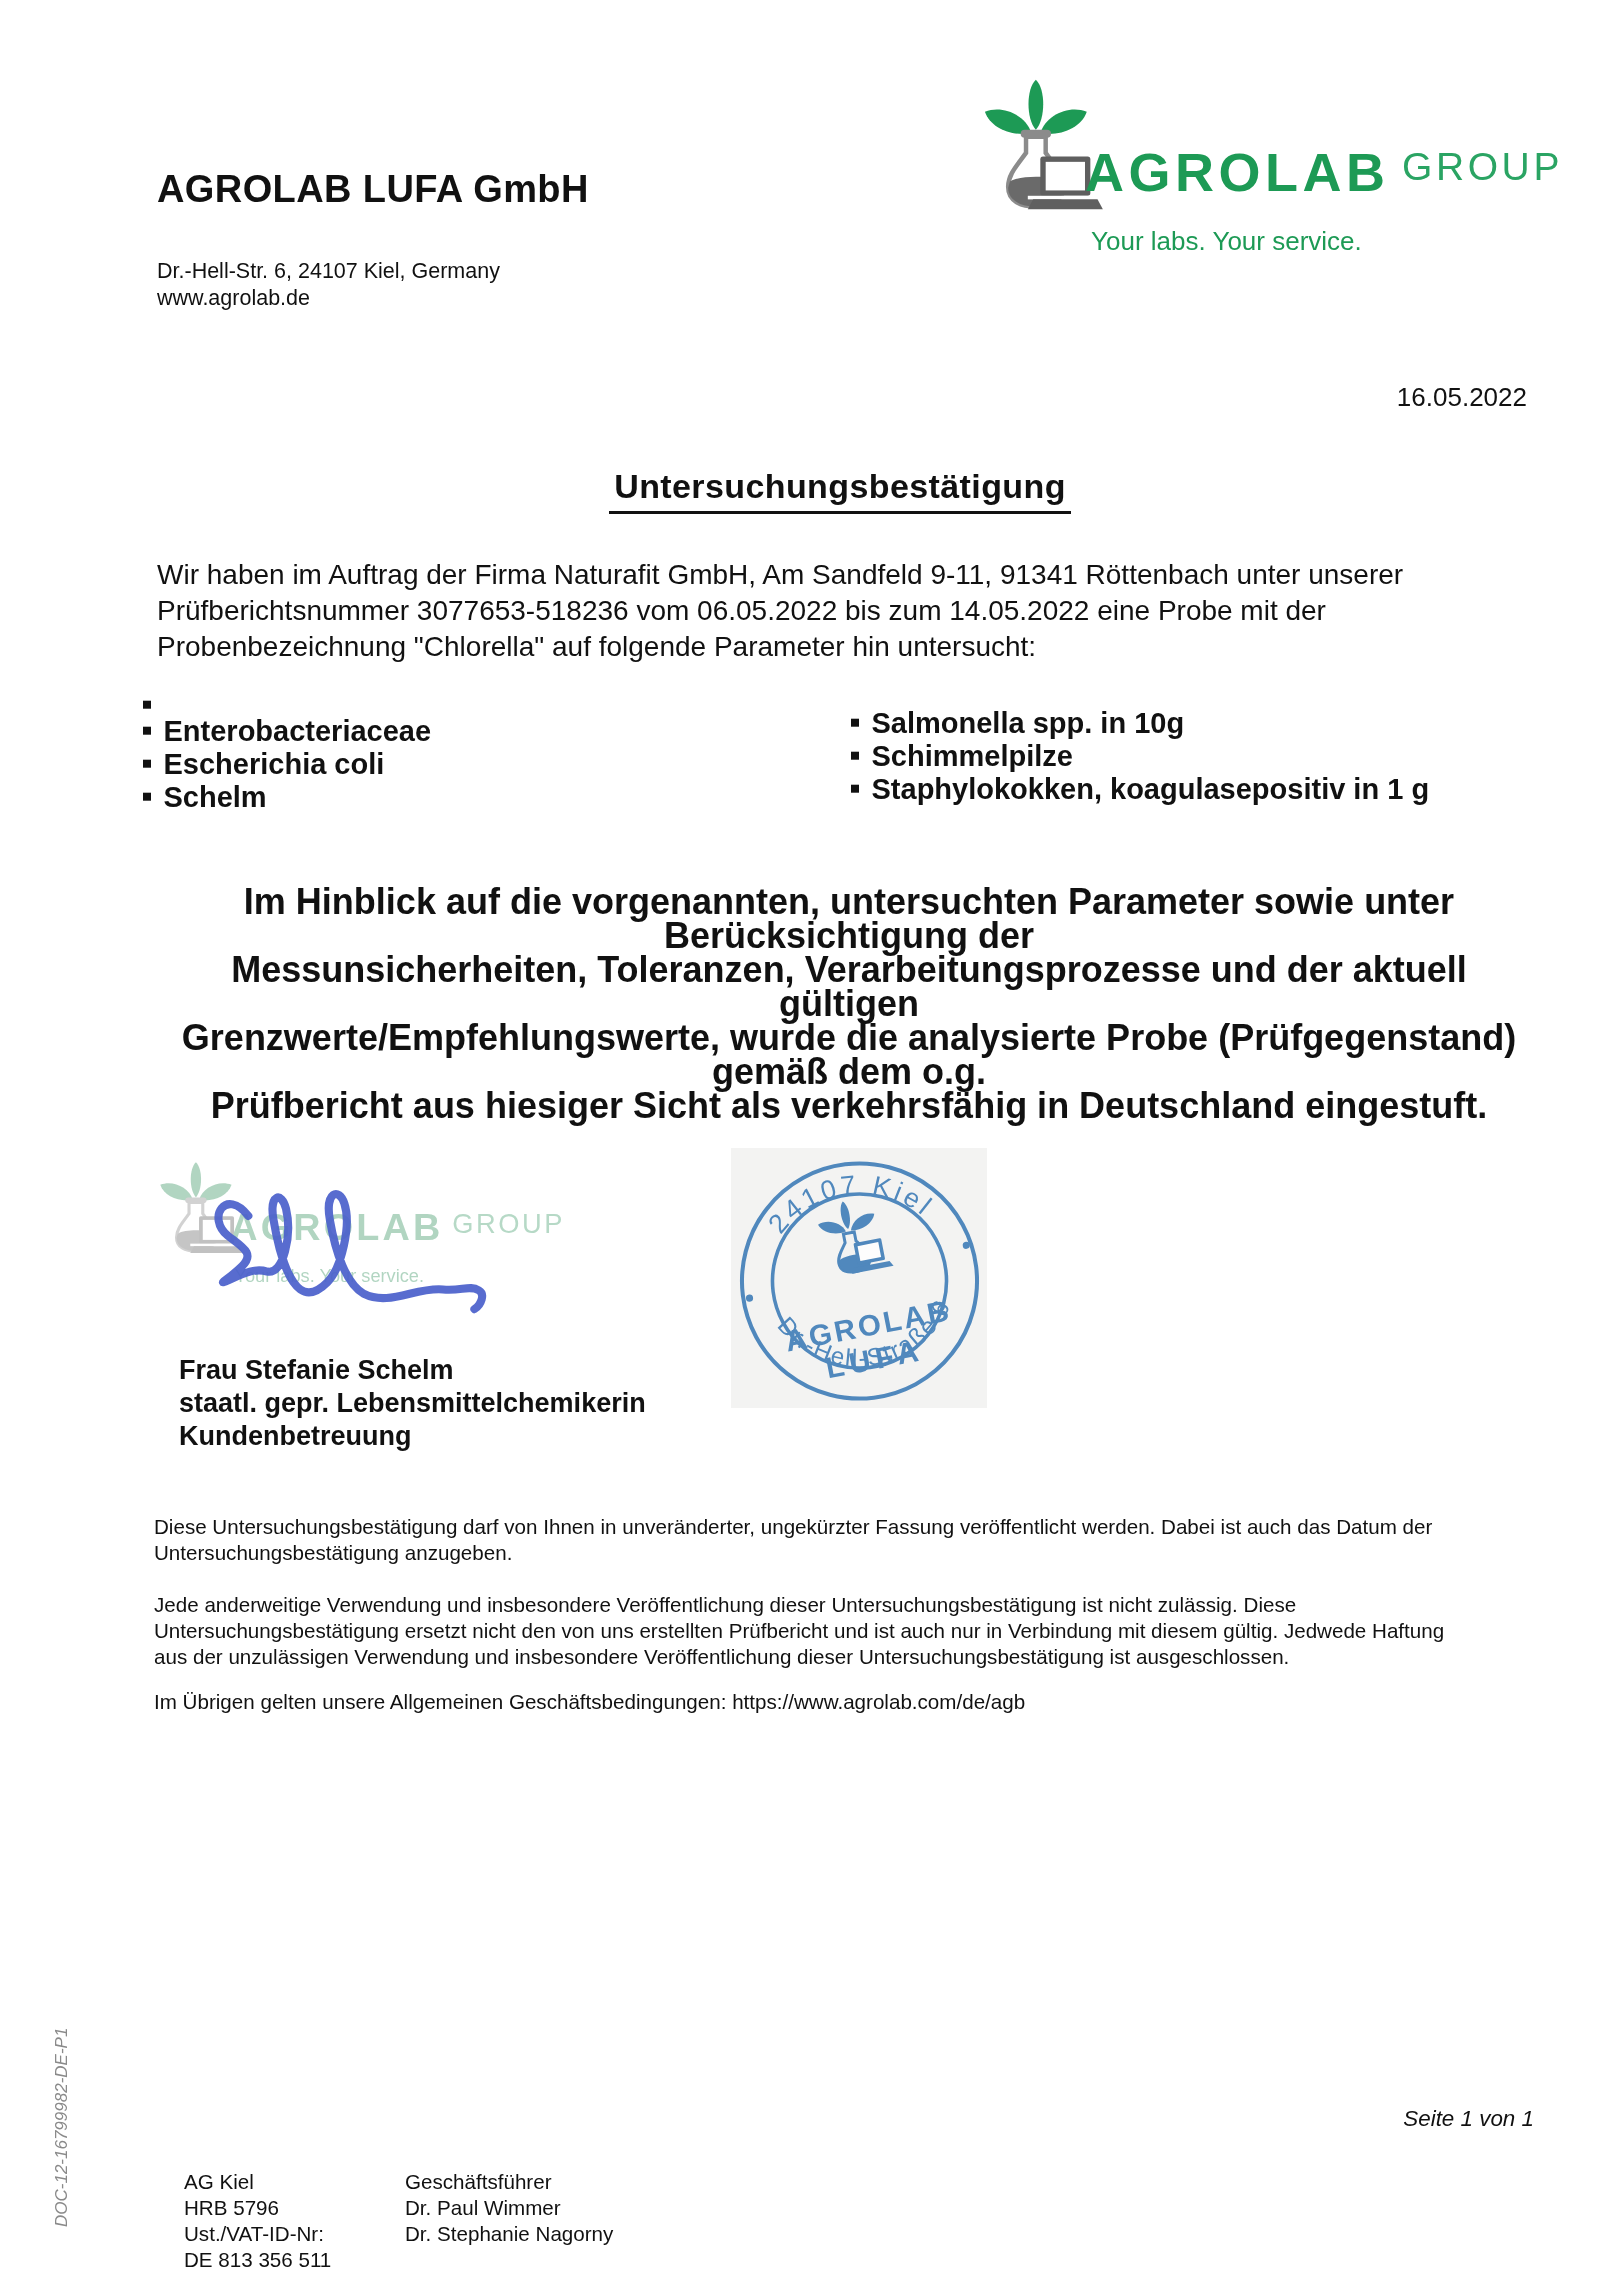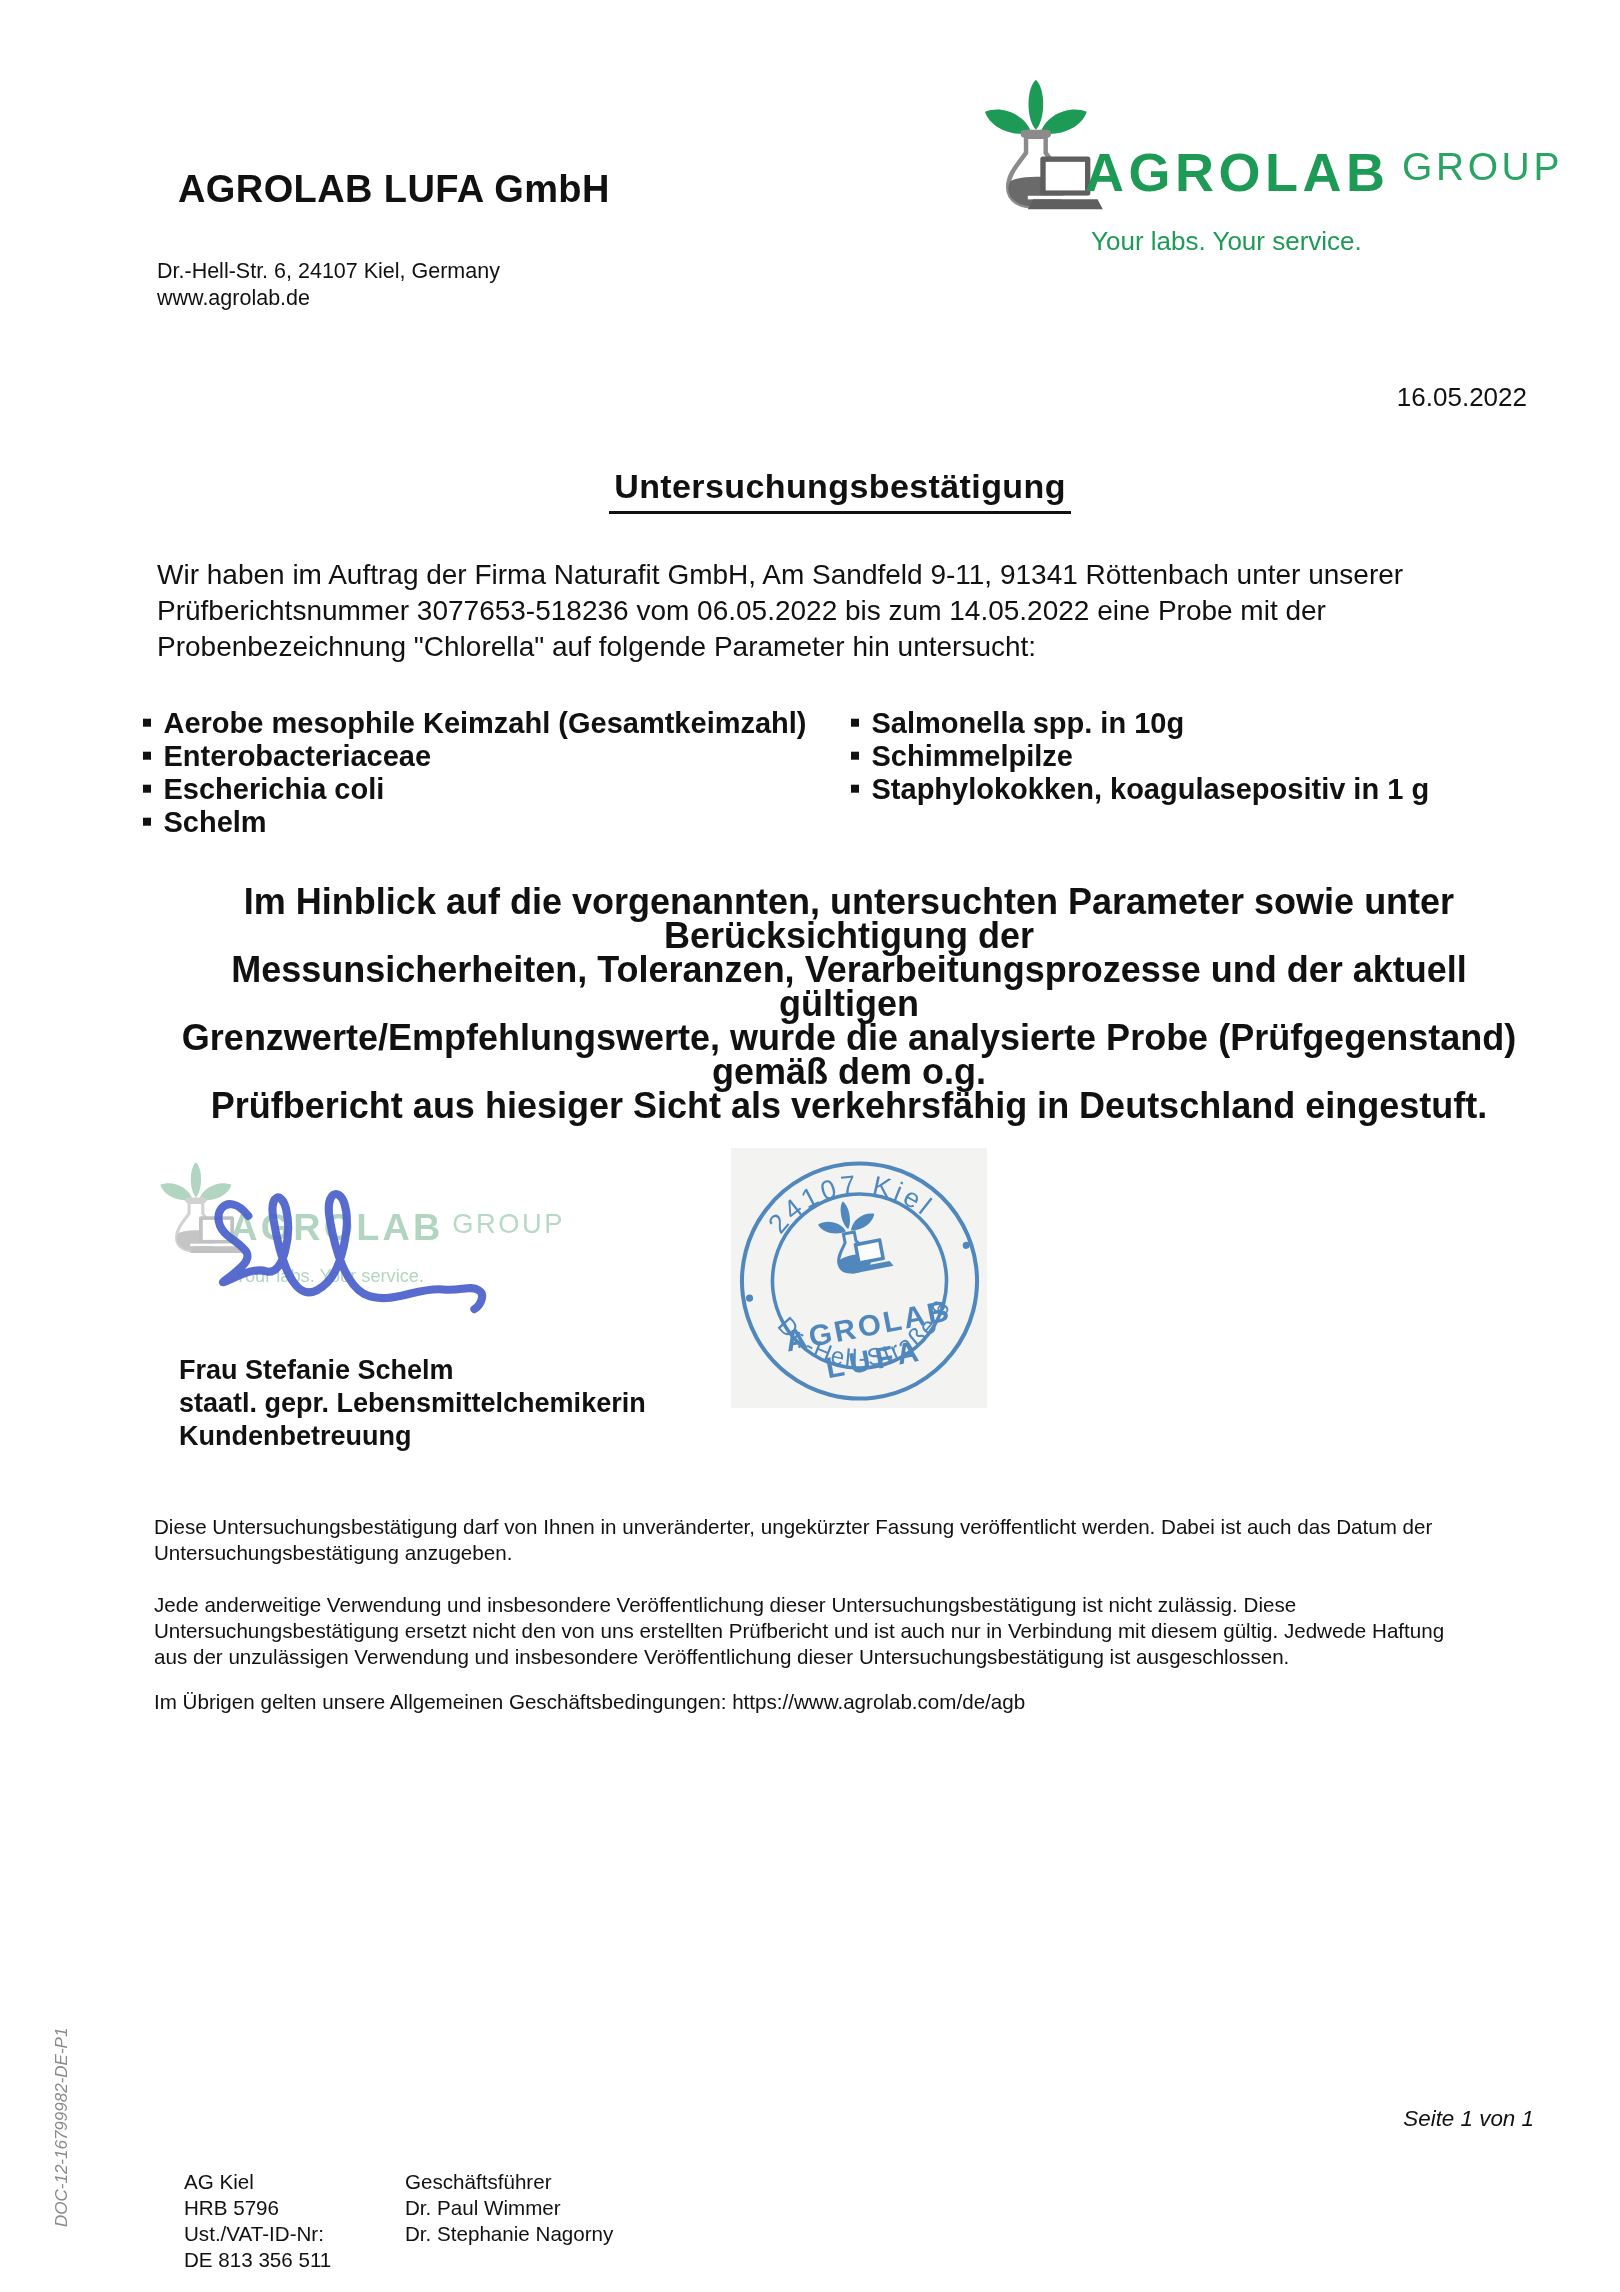--- a/index.html
+++ b/index.html
@@ -7,21 +7,21 @@
     position:relative;
     width:1620px;height:2293px;
     background:#ffffff;
     overflow:hidden;
     font-family:"Liberation Sans", sans-serif;
     color:#111;
   }
   .abs{position:absolute;}
 
   
-  .company-name{left:157px;top:168px;font-size:38px;font-weight:bold;letter-spacing:0.4px;margin-left:21px;}
+  .company-name{left:157px;top:168px;font-size:38px;font-weight:bold;letter-spacing:0.4px;}
   .company-address{left:157px;top:258px;font-size:21.5px;line-height:27px;white-space:pre-line;}
 
   
   .logo{left:976px;top:72px;width:555px;height:197px;}
   .logo .icon{position:absolute;left:0;top:1.8px;}
   .logo .wordmark{position:absolute;left:109px;top:73px;display:flex;align-items:flex-start;}
   .logo .brand{font-size:54px;font-weight:bold;letter-spacing:4.5px;color:#1d9a55;line-height:1;}
   .logo .group{font-size:39px;font-weight:300;letter-spacing:3.6px;color:#2aa463;line-height:1;margin-left:12.5px;margin-top:1.8px;}
   .logo .tagline{position:absolute;left:115px;top:154px;font-size:26px;color:#1d9a55;}
 
@@ -99,21 +99,20 @@
     <span class="doc-title">Untersuchungsbestätigung</span>
   </div>
 
   <div class="abs intro">Wir haben im Auftrag der Firma Naturafit GmbH, Am Sandfeld 9-11, 91341 Röttenbach unter unserer
 Prüfberichtsnummer 3077653-518236 vom 06.05.2022 bis zum 14.05.2022 eine Probe mit der
 Probenbezeichnung "Chlorella" auf folgende Parameter hin untersucht:</div>
 
   <div class="abs param-col param-left">
     <div class="param-item">
         <span class="bullet"></span>
-        <span>Aerobe mesophile Keimzahl (Gesamtkeimzahl)</span>
       </div>
     <div class="param-item">
         <span class="bullet"></span>
         <span>Enterobacteriaceae</span>
       </div>
     <div class="param-item">
         <span class="bullet"></span>
         <span>Escherichia coli</span>
       </div>
     <div class="param-item">

